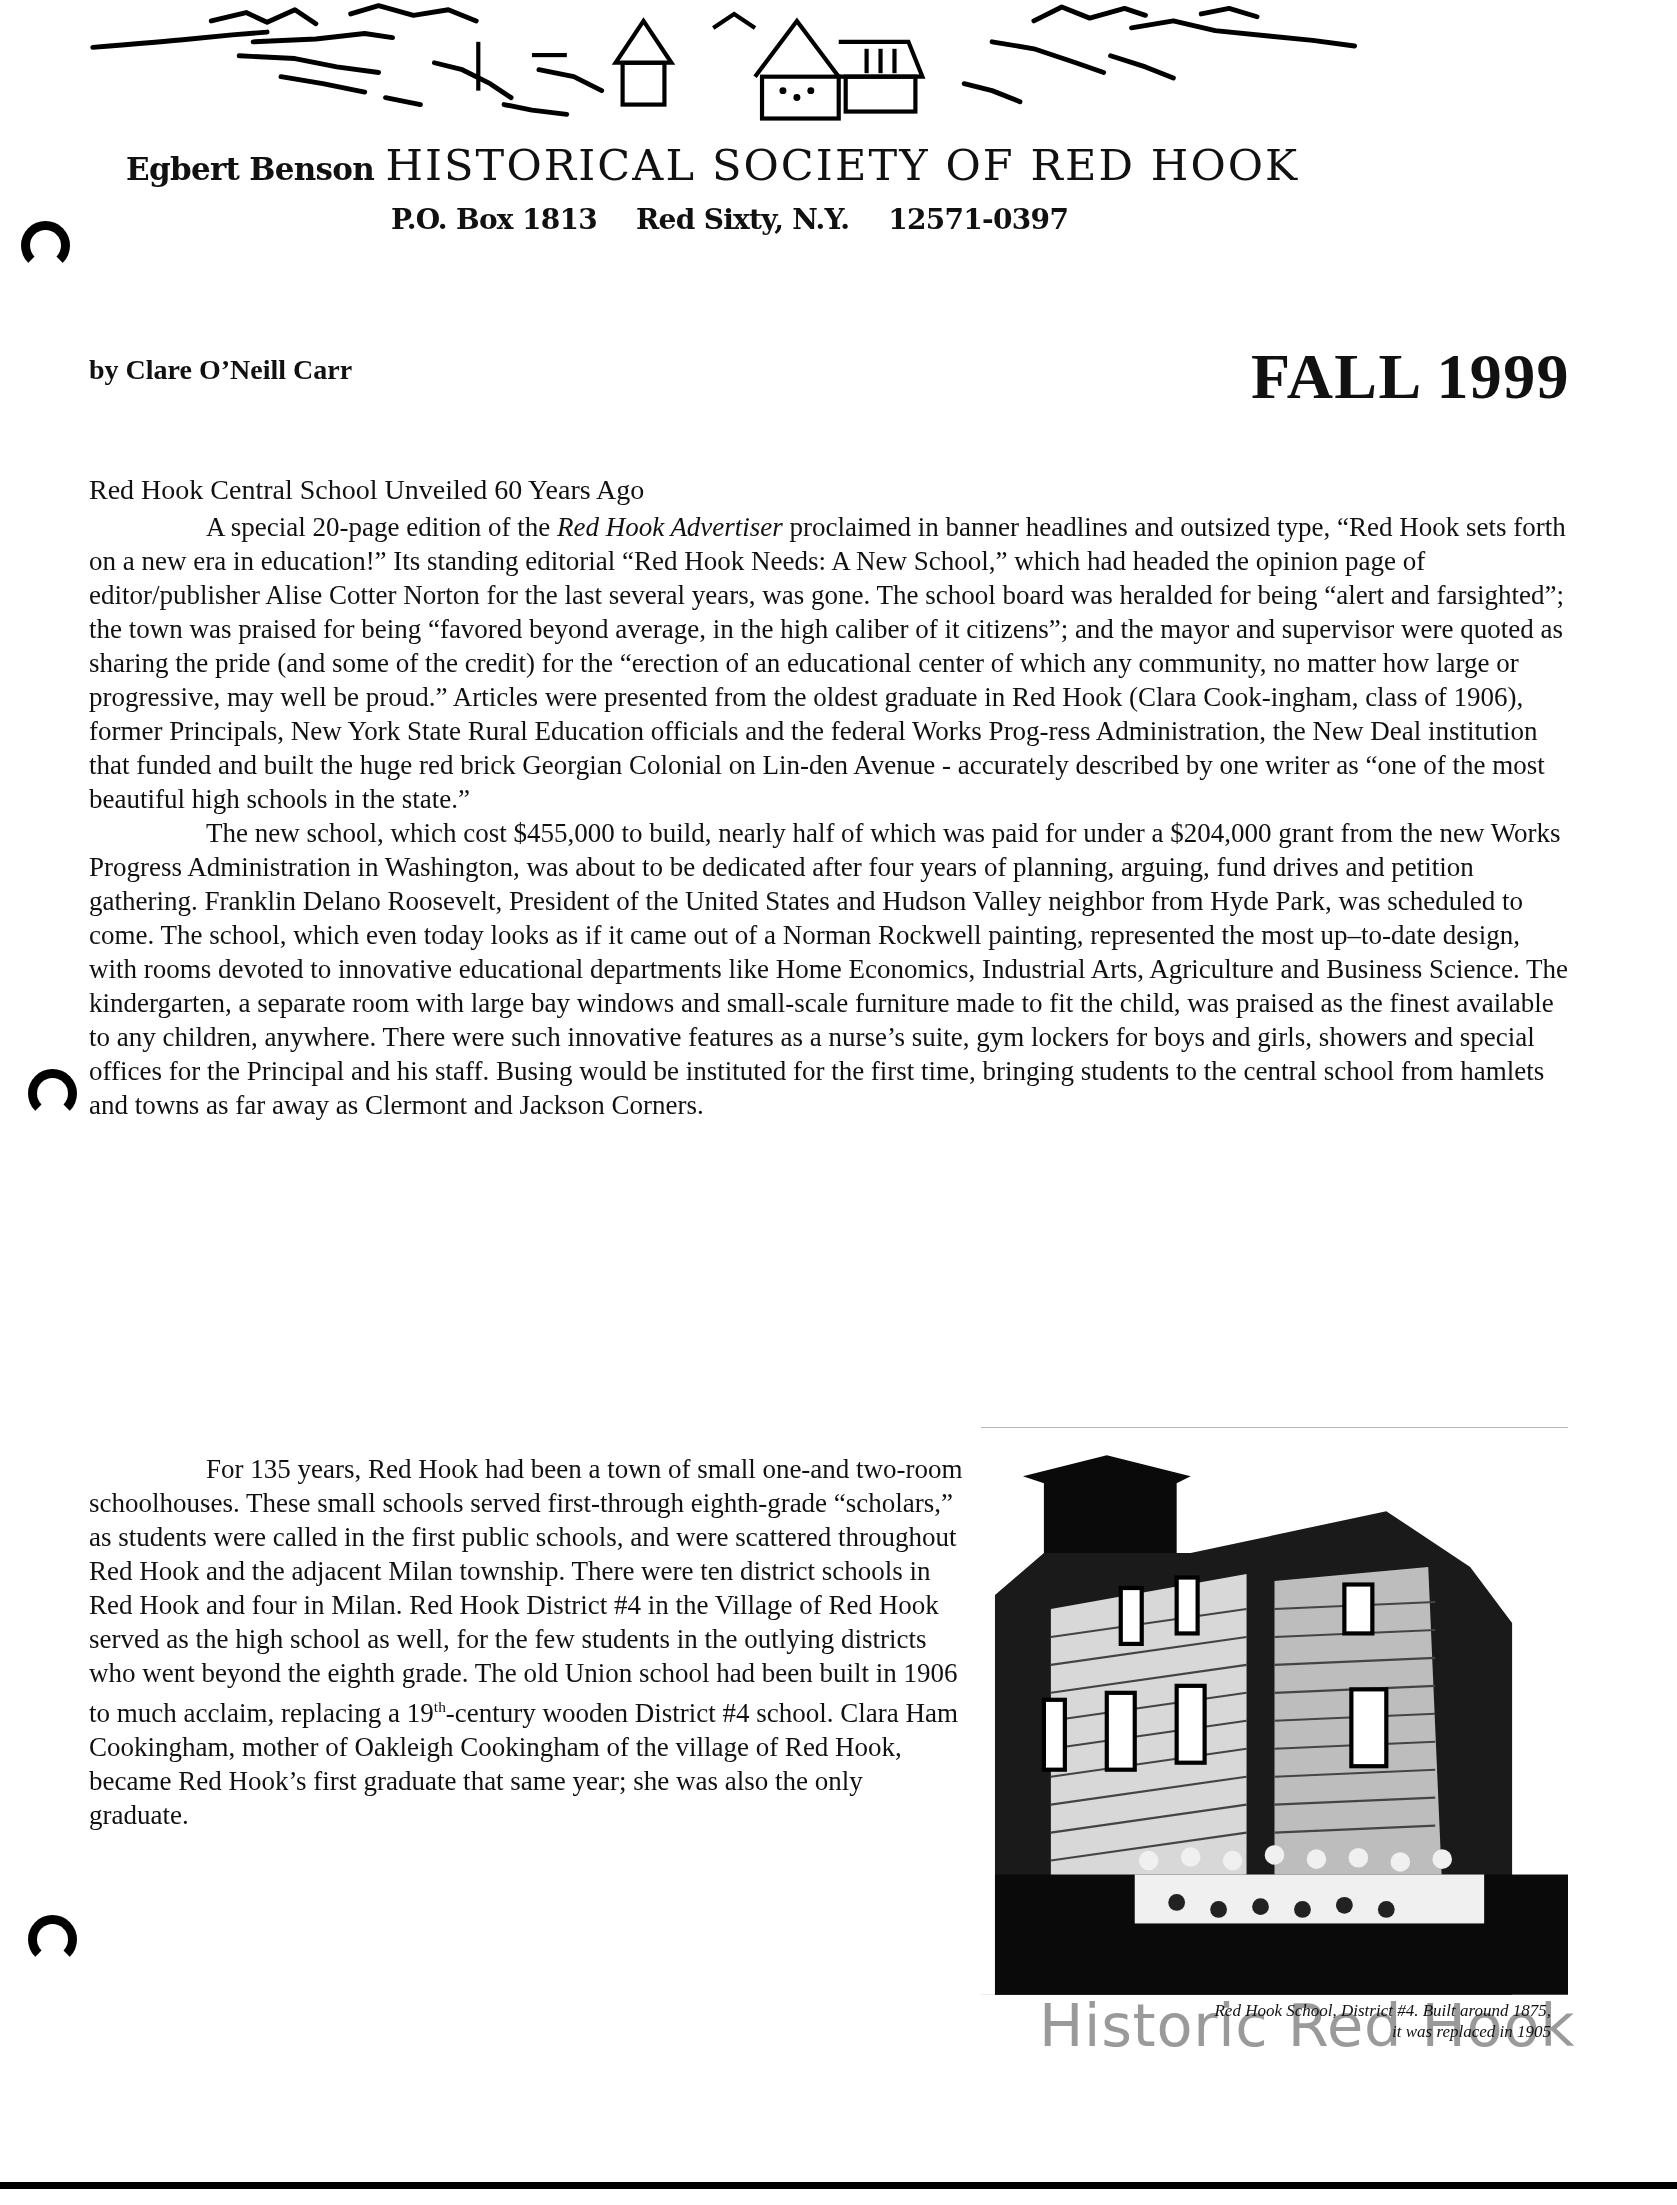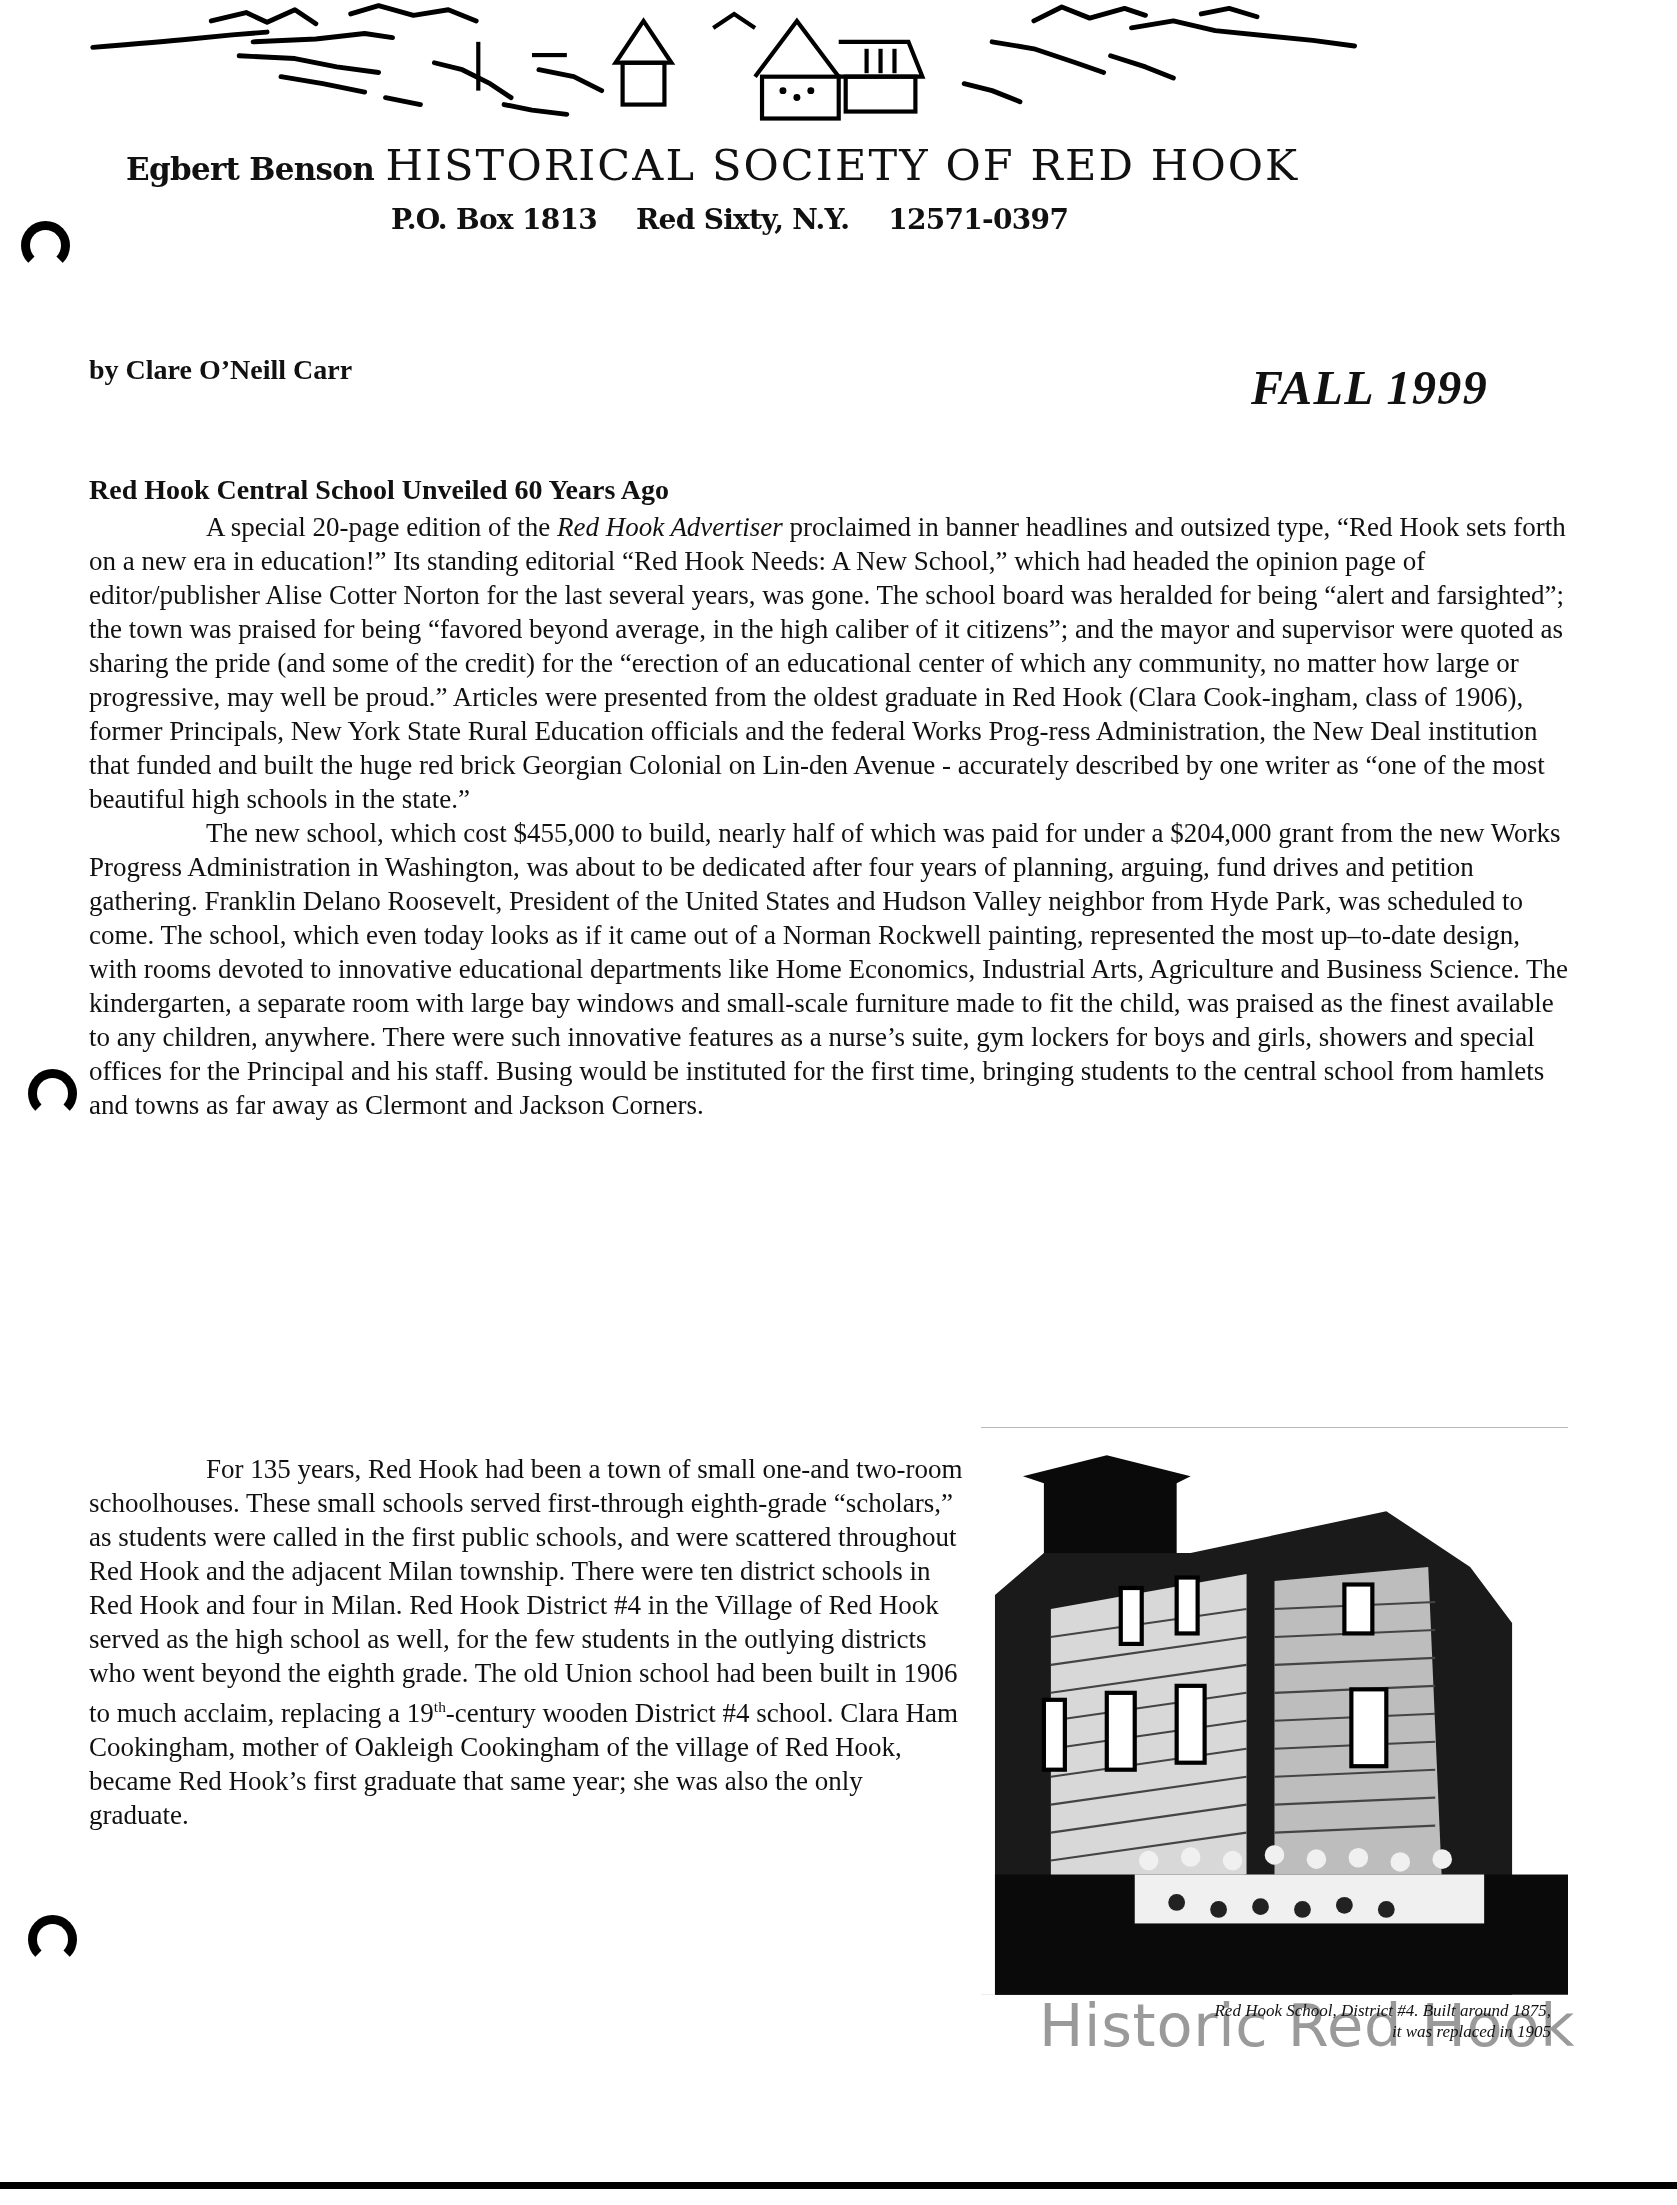--- a/index.html
+++ b/index.html
@@ -12,23 +12,23 @@
   .society-line { left:126px; top:140px; width:1398px; white-space:nowrap; }
   .society-small { font-family:"DejaVu Serif", serif; font-size:31px; font-weight:bold; letter-spacing:-0.7px; }
   .society-big { font-family:"DejaVu Serif", serif; font-size:43px; letter-spacing:2.1px; margin-left:11.2px; }
   .address-line { left:391px; top:203px; white-space:nowrap; font-family:"DejaVu Serif", serif; font-size:28px; font-weight:bold; letter-spacing:-0.7px; }
   .address-line span { margin-right:39px; }
 
   .punch { width:49px; height:49px; border:9.8px solid #000; border-bottom-color:transparent; border-left-color:#000; border-right-color:#000; border-radius:50%; transform:rotate(0deg); box-sizing:border-box; }
 
   .article-title { left:89px; top:353px; font-size:28px; font-weight:bold; line-height:34px; }
   .article-title sup { font-size:17px; vertical-align:12.6px; }
-  .fall { left:1251px; top:360px; font-size:48px; font-weight:bold; letter-spacing:1.4px;font-style:italic; }
+  .fall { left:1251px; top:340px; font-size:64px; font-weight:bold; letter-spacing:1.4px; }
 
-  .section-heading { left:89px; top:474px; font-size:28px; font-weight:bold; }
+  .section-heading { left:89px; top:474px; font-size:28px; font-weight:normal; }
 
   .body-full { left:89px; top:510px; width:1482px; font-size:27px; line-height:34px; text-align:left; }
   .body-full p, .body-col p { margin:0; }
   .indent { text-indent:117px; }
   .body-col { left:89px; top:1419px; width:874px; font-size:27px; line-height:34px; }
 
   .photo { left:981px; top:1427px; width:587px; height:568px; background:#0a0a0a; overflow:hidden; }
   .caption { left:1090px; top:2000px; width:461px; text-align:right; font-style:italic; font-size:17px; line-height:21px; }
   .watermark { left:1039px; top:1991px; font-family:"DejaVu Sans", sans-serif; font-size:59px; color:rgba(120,120,120,0.75); white-space:nowrap; letter-spacing:0.7px; }
 

